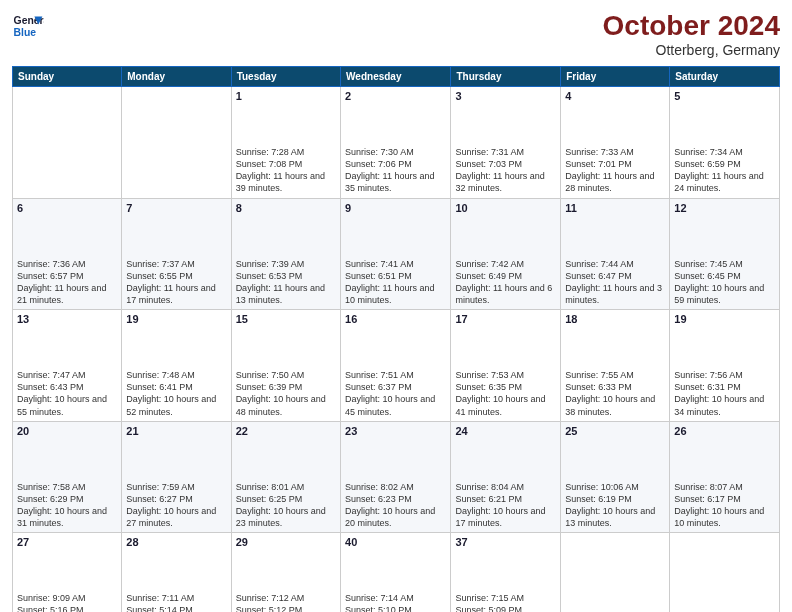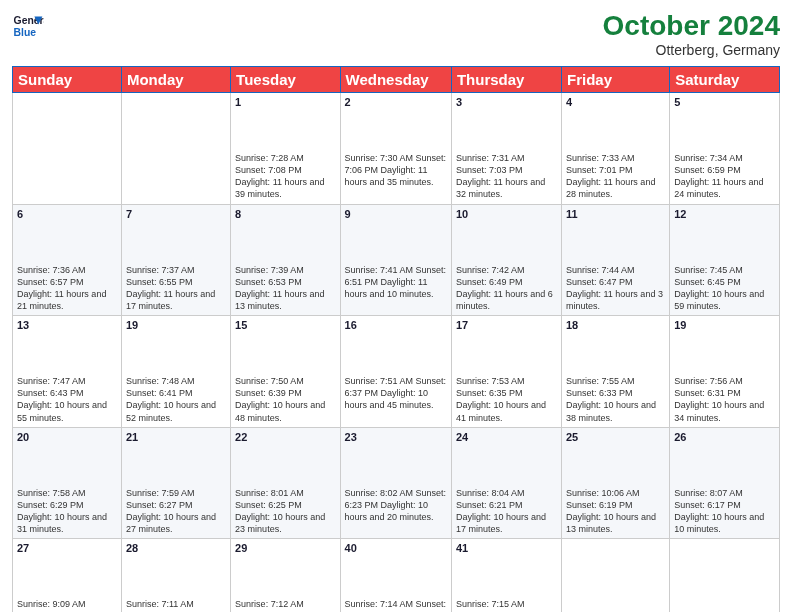--- a/index.html
+++ b/index.html
@@ -30,38 +30,38 @@
     .logo-icon {
       width: 32px;
       height: 32px;
     }
     .title-block {
       text-align: right;
     }
     .month-year {
       font-size: 28px;
       font-weight: bold;
-      color: #15803d;
+      color: #7f1d1d;
     }
     .location {
       font-size: 14px;
       color: #333;
       text-align: right;
     }
     .calendar-table {
       width: 100%;
       border-collapse: collapse;
       font-size: 9.5px;
     }
     .calendar-table thead tr th {
-      background: #ef4444;
+      background: #0c4a6e;
       color: #fff;
       text-align: left;
       padding: 4px 5px;
-      font-size: 15px;
+      font-size: 10px;
       border: 1px solid #1565c0;
     }
     .calendar-table tbody tr td {
       border: 1px solid #ccc;
       vertical-align: top;
       padding: 3px 4px;
       width: 113px;
       min-height: 70px;
       height: 78px;
       background: #fff;
@@ -302,21 +302,21 @@
 Sunset: 5:12 PM
 Daylight: 9 hours and 59 minutes.</div>
           </td>
           <td>
             <span class="day-number">40</span>
             <div class="day-info">Sunrise: 7:14 AM
 Sunset: 5:10 PM
 Daylight: 9 hours and 56 minutes.</div>
           </td>
           <td>
-            <span class="day-number">41</span>
+            <span class="day-number">37</span>
             <div class="day-info">Sunrise: 7:15 AM
 Sunset: 5:09 PM
 Daylight: 9 hours and 53 minutes.</div>
           </td>
           <td class="empty-cell"></td>
           <td class="empty-cell"></td>
         </tr>
       </tbody>
   </table>
 </div>

